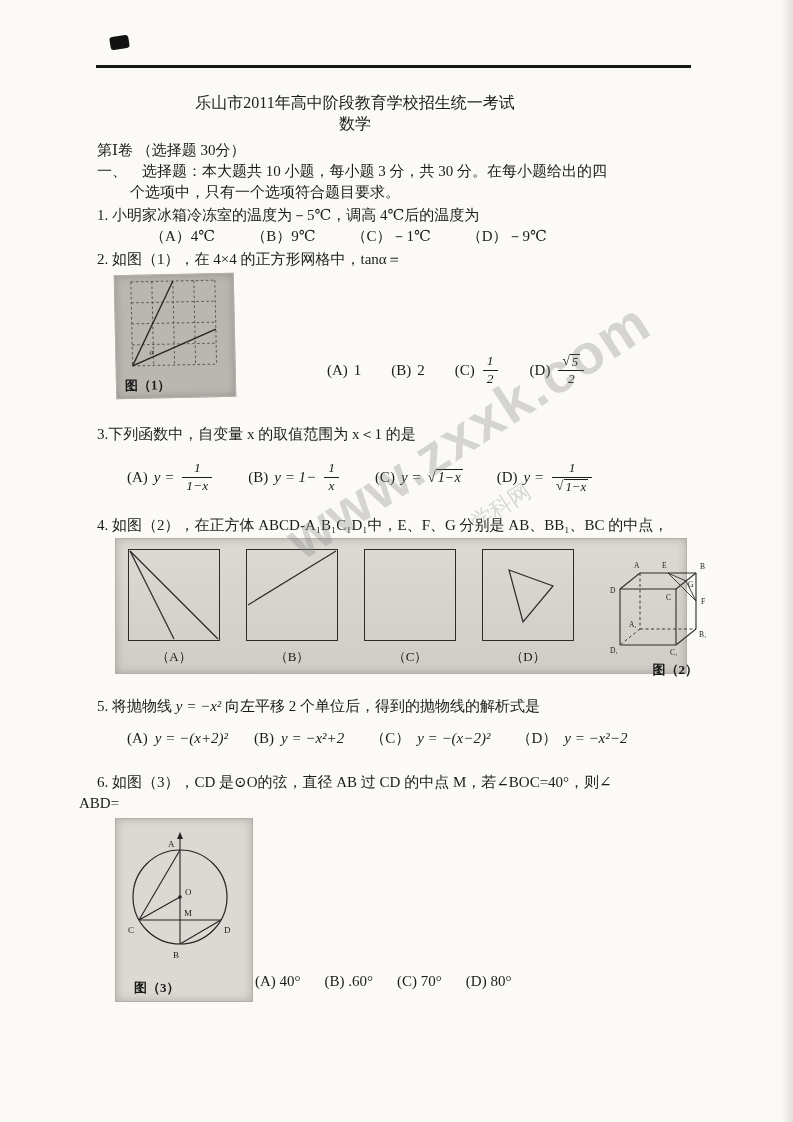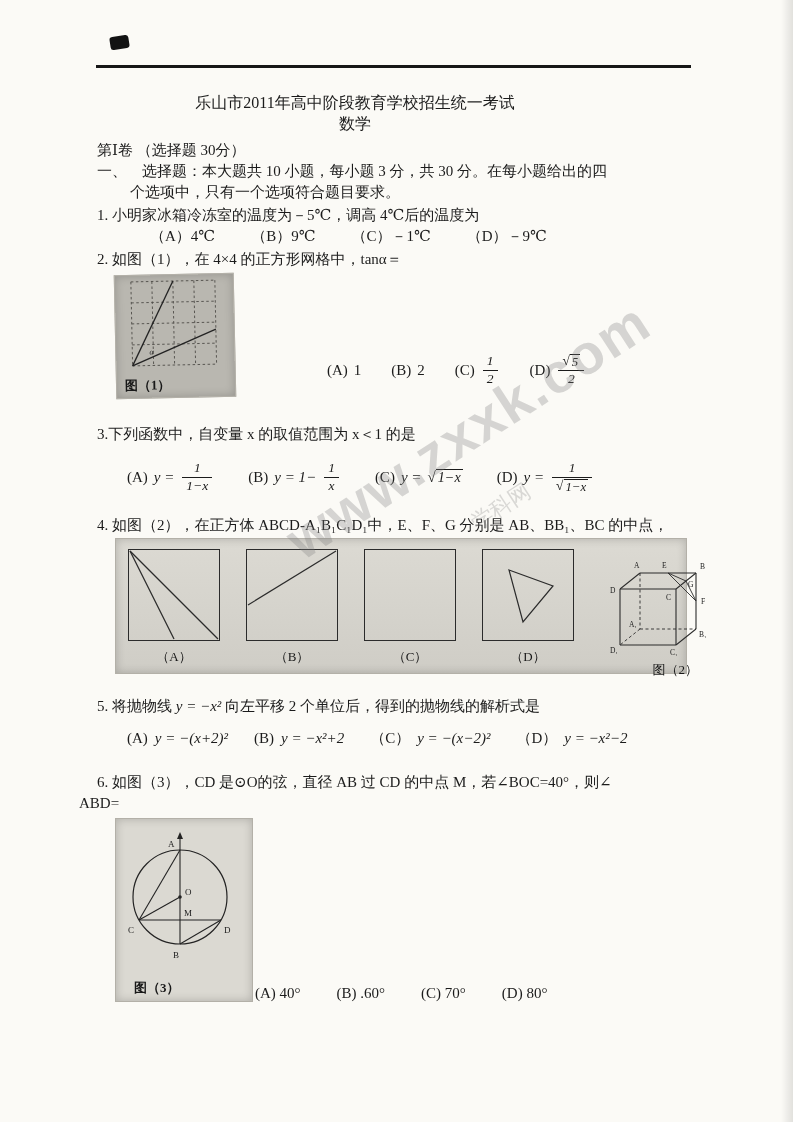--- a/index.html
+++ b/index.html
@@ -55,31 +55,31 @@
   .q3opts .opt-item{display:inline-flex;align-items:center;gap:6px;}
   
   .fig2{position:relative;width:572px;height:136px;margin-left:18px;margin-top:2px;
     background:linear-gradient(#dcdad3,#cfcdc6);display:flex;align-items:flex-start;
     gap:26px;padding:10px 6px 0 12px;box-sizing:border-box;}
   .sqcol{display:flex;flex-direction:column;align-items:center;gap:7px;}
   .sq{width:90px;height:90px;border:1.5px solid #2b2b2b;position:relative;}
   .sq svg{position:absolute;left:0;top:0;}
   .sqlabel{font-size:13px;color:#181818;}
   .cubecol{display:flex;flex-direction:column;align-items:flex-end;}
-  .fig2 .caption{font-size:13px;font-weight:normal;color:#181818;margin:2px 14px 0 0;}
+  .fig2 .caption{font-size:13px;font-weight:bold;color:#181818;margin:2px 14px 0 0;}
   
   .q5opts{display:flex;align-items:center;gap:26px;margin-left:30px;
     margin-top:12px;font-size:15px;}
   .q5opts .opt-item{display:inline-flex;align-items:center;gap:7px;}
   
   .q6row{display:flex;align-items:flex-end;margin-top:4px;}
   .fig3{position:relative;width:136px;height:182px;margin-left:18px;background:#dbd9d2;}
   .fig3 .caption{position:absolute;left:18px;bottom:4px;font-size:13px;
     font-weight:bold;color:#181818;text-align:center;}
-  .q6opts{display:flex;gap:36px;margin-left:2px;margin-bottom:0;font-size:15px;}
+  .q6opts{display:flex;gap:24px;margin-left:2px;margin-bottom:12px;font-size:15px;}
 </style>
 </head>
 <body>
 
 <div class="page">
   <div class="smudge"></div>
   <div class="top-rule"></div>
   <div class="right-shade"></div>
 
   <div class="wm-main">www.zxxk.com</div>

